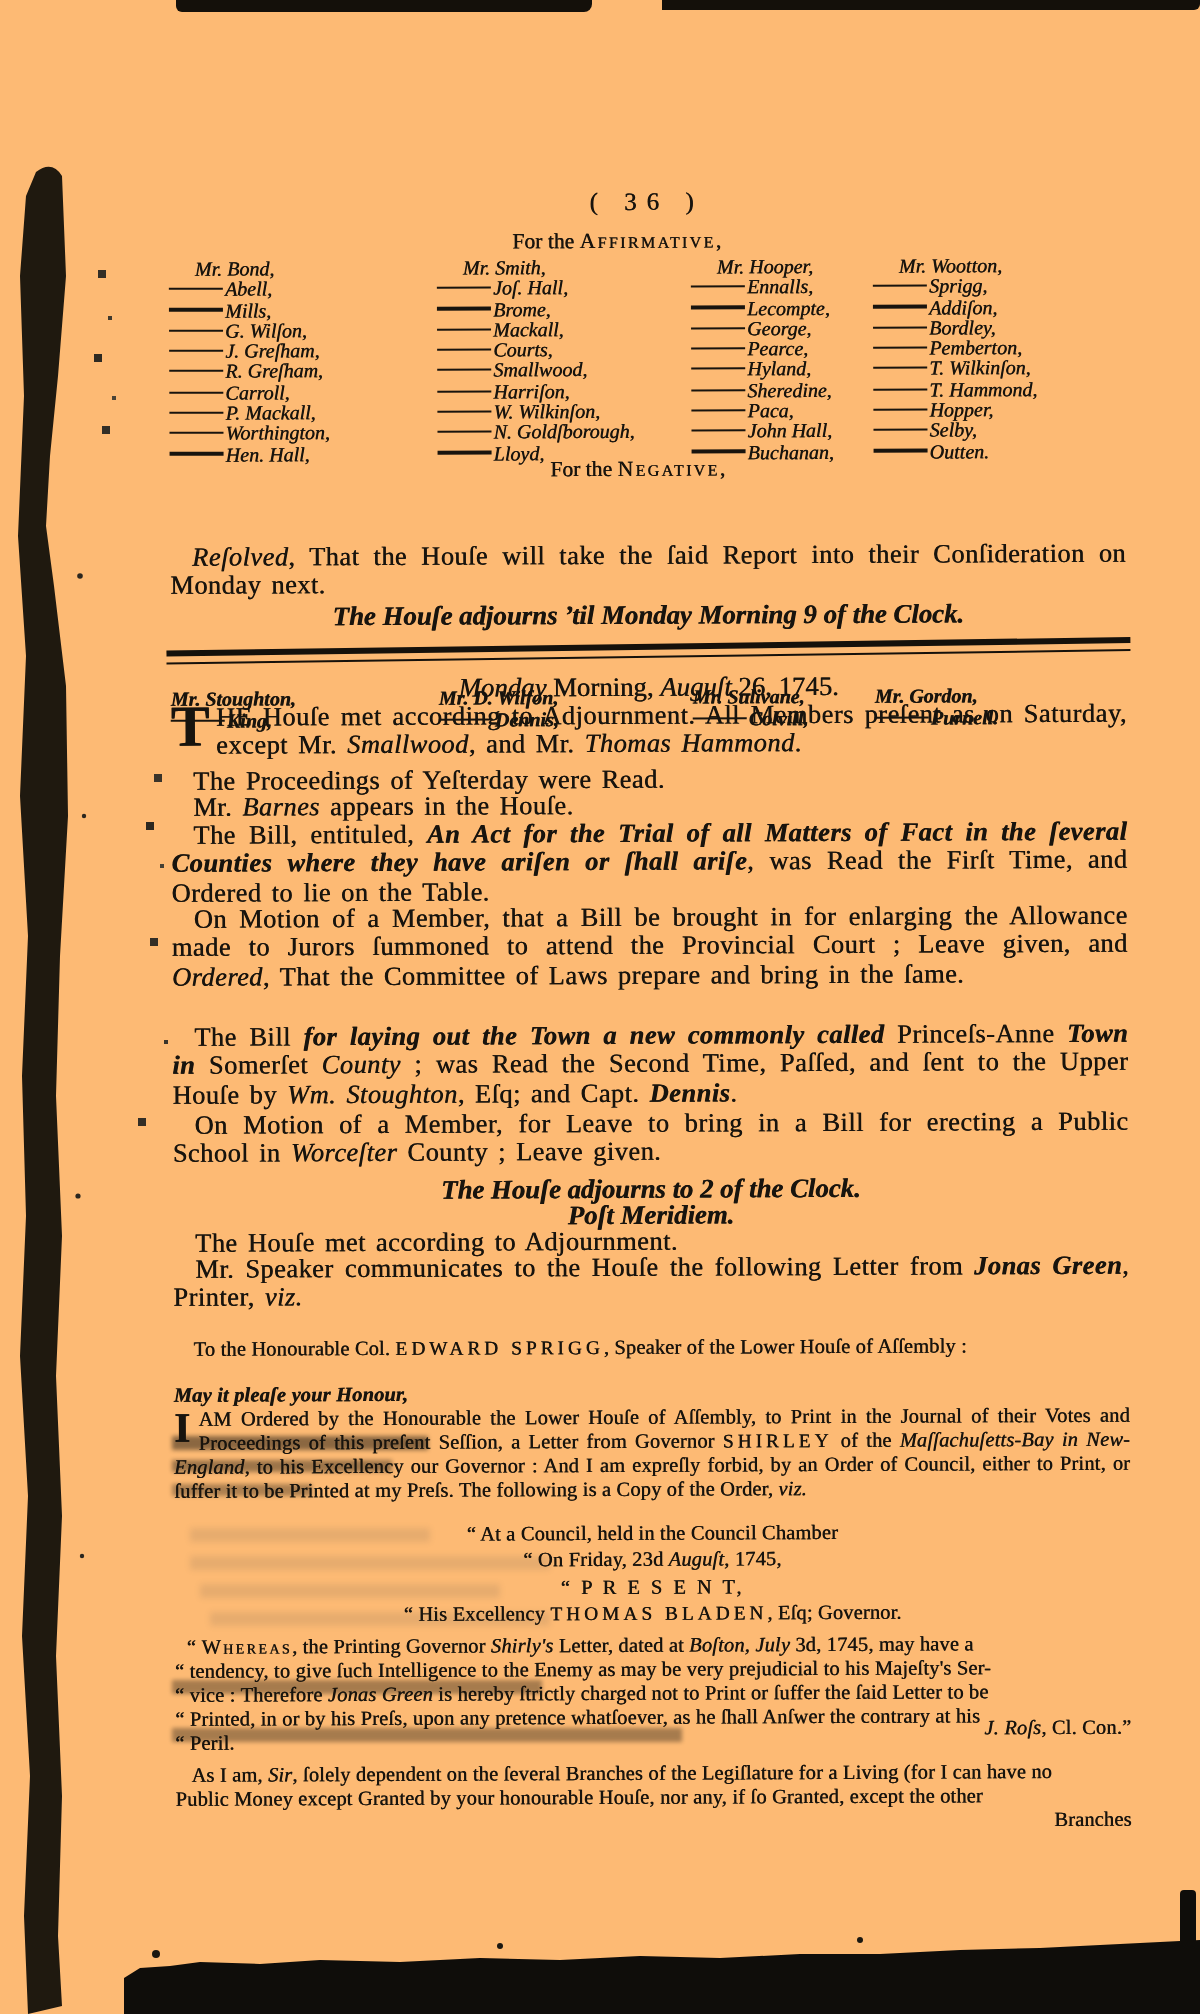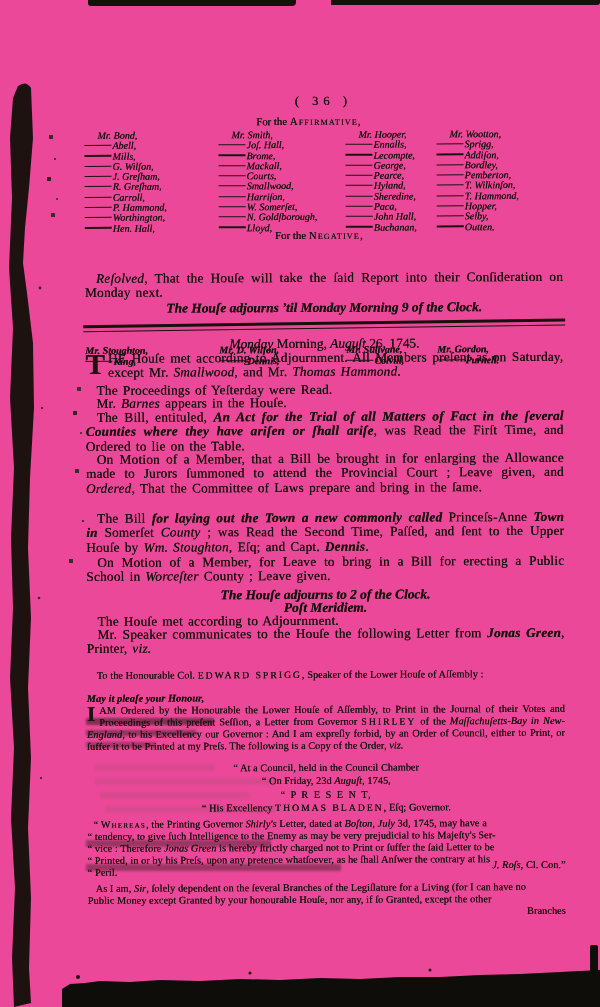--- a/index.html
+++ b/index.html
@@ -1,16 +1,16 @@
 <!DOCTYPE html>
 <html><head>
 <meta charset="utf-8">
 <style>
   html,body{margin:0;padding:0;background:#e8e8e6;}
-  .page{position:relative;width:600px;height:1007px;background:#ec4899;
+  .page{position:relative;width:600px;height:1007px;background:#fdba74;
         font-family:"Liberation Serif","DejaVu Serif",serif;color:#18140e;
         overflow:hidden;text-shadow:0.25px 0 0 currentColor;}
   .tilt{position:absolute;left:0;top:0;width:600px;height:1007px;transform:rotate(-0.25deg);}
   .blk{position:absolute;left:86px;width:478px;}
   .c{text-align:center;}
   .j{text-align:justify;}
   .r{font-style:normal;}
   .i{font-style:italic;}
   .bi{font-style:italic;font-weight:bold;}
   .sc{font-variant:small-caps;letter-spacing:1.2px;}
@@ -95,33 +95,33 @@
 
     <div class="blk namegrid aff" style="top:130px;">
         <div class="col">
           <div class="entry nodash"><span>Mr. Bond,</span></div>
           <div class="entry"><span class="dash"></span><span>Abell,</span></div>
           <div class="entry"><span class="dash"></span><span>Mills,</span></div>
           <div class="entry"><span class="dash"></span><span>G. Wilſon,</span></div>
           <div class="entry"><span class="dash"></span><span>J. Greſham,</span></div>
           <div class="entry"><span class="dash"></span><span>R. Greſham,</span></div>
           <div class="entry"><span class="dash"></span><span>Carroll,</span></div>
-          <div class="entry"><span class="dash"></span><span>P. Hammond,</span></div>
+          <div class="entry"><span class="dash"></span><span>P. Mackall,</span></div>
           <div class="entry"><span class="dash"></span><span>Worthington,</span></div>
           <div class="entry"><span class="dash"></span><span>Hen. Hall,</span></div>
         </div>
         <div class="col">
           <div class="entry nodash"><span>Mr. Smith,</span></div>
           <div class="entry"><span class="dash"></span><span>Joſ. Hall,</span></div>
           <div class="entry"><span class="dash"></span><span>Brome,</span></div>
           <div class="entry"><span class="dash"></span><span>Mackall,</span></div>
           <div class="entry"><span class="dash"></span><span>Courts,</span></div>
           <div class="entry"><span class="dash"></span><span>Smallwood,</span></div>
           <div class="entry"><span class="dash"></span><span>Harriſon,</span></div>
-          <div class="entry"><span class="dash"></span><span>W. Somerſet,</span></div>
+          <div class="entry"><span class="dash"></span><span>W. Wilkinſon,</span></div>
           <div class="entry"><span class="dash"></span><span>N. Goldſborough,</span></div>
           <div class="entry"><span class="dash"></span><span>Lloyd,</span></div>
         </div>
         <div class="col">
           <div class="entry nodash"><span>Mr. Hooper,</span></div>
           <div class="entry"><span class="dash"></span><span>Ennalls,</span></div>
           <div class="entry"><span class="dash"></span><span>Lecompte,</span></div>
           <div class="entry"><span class="dash"></span><span>George,</span></div>
           <div class="entry"><span class="dash"></span><span>Pearce,</span></div>
           <div class="entry"><span class="dash"></span><span>Hyland,</span></div>

